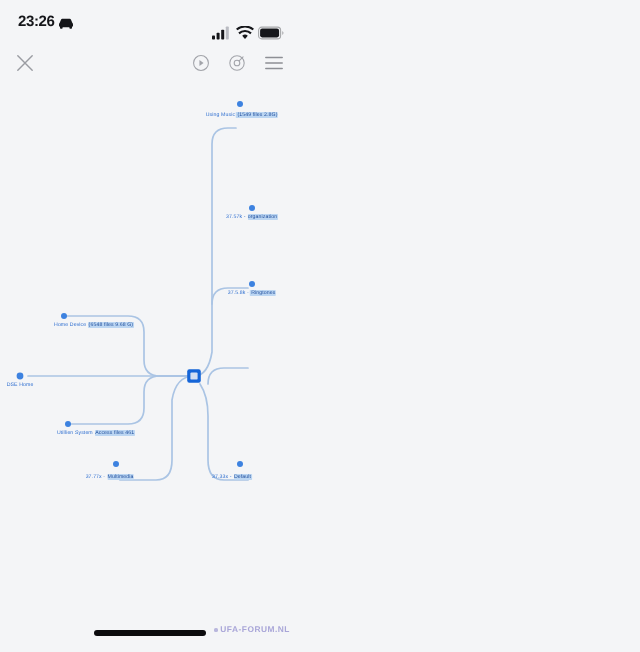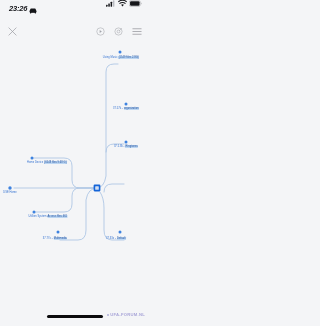--- a/index.html
+++ b/index.html
@@ -13,25 +13,24 @@
     position:relative;
     width:150px; height:326px;
     background:#f4f5f7;
     overflow:hidden;
   }
 
   
   .statusbar {
     position:absolute; top:0; left:0;
     width:150px; height:20px;
-    display:flex; align-items:flex-start;
+    display:flex; align-items:flex-end;
     justify-content:space-between;
     padding:0 8px 0 9px;
     z-index:40;
-    font-style:italic;
   }
   .sb-left { display:flex; align-items:center; gap:2px; }
   .sb-time {
     font-size:7.5px; font-weight:bold; color:#15161a;
     letter-spacing:-0.2px; line-height:1;
   }
   .sb-car { display:block; }
   .sb-right { display:flex; align-items:center; gap:2.5px; }
   .sb-right svg { display:block; }
 

